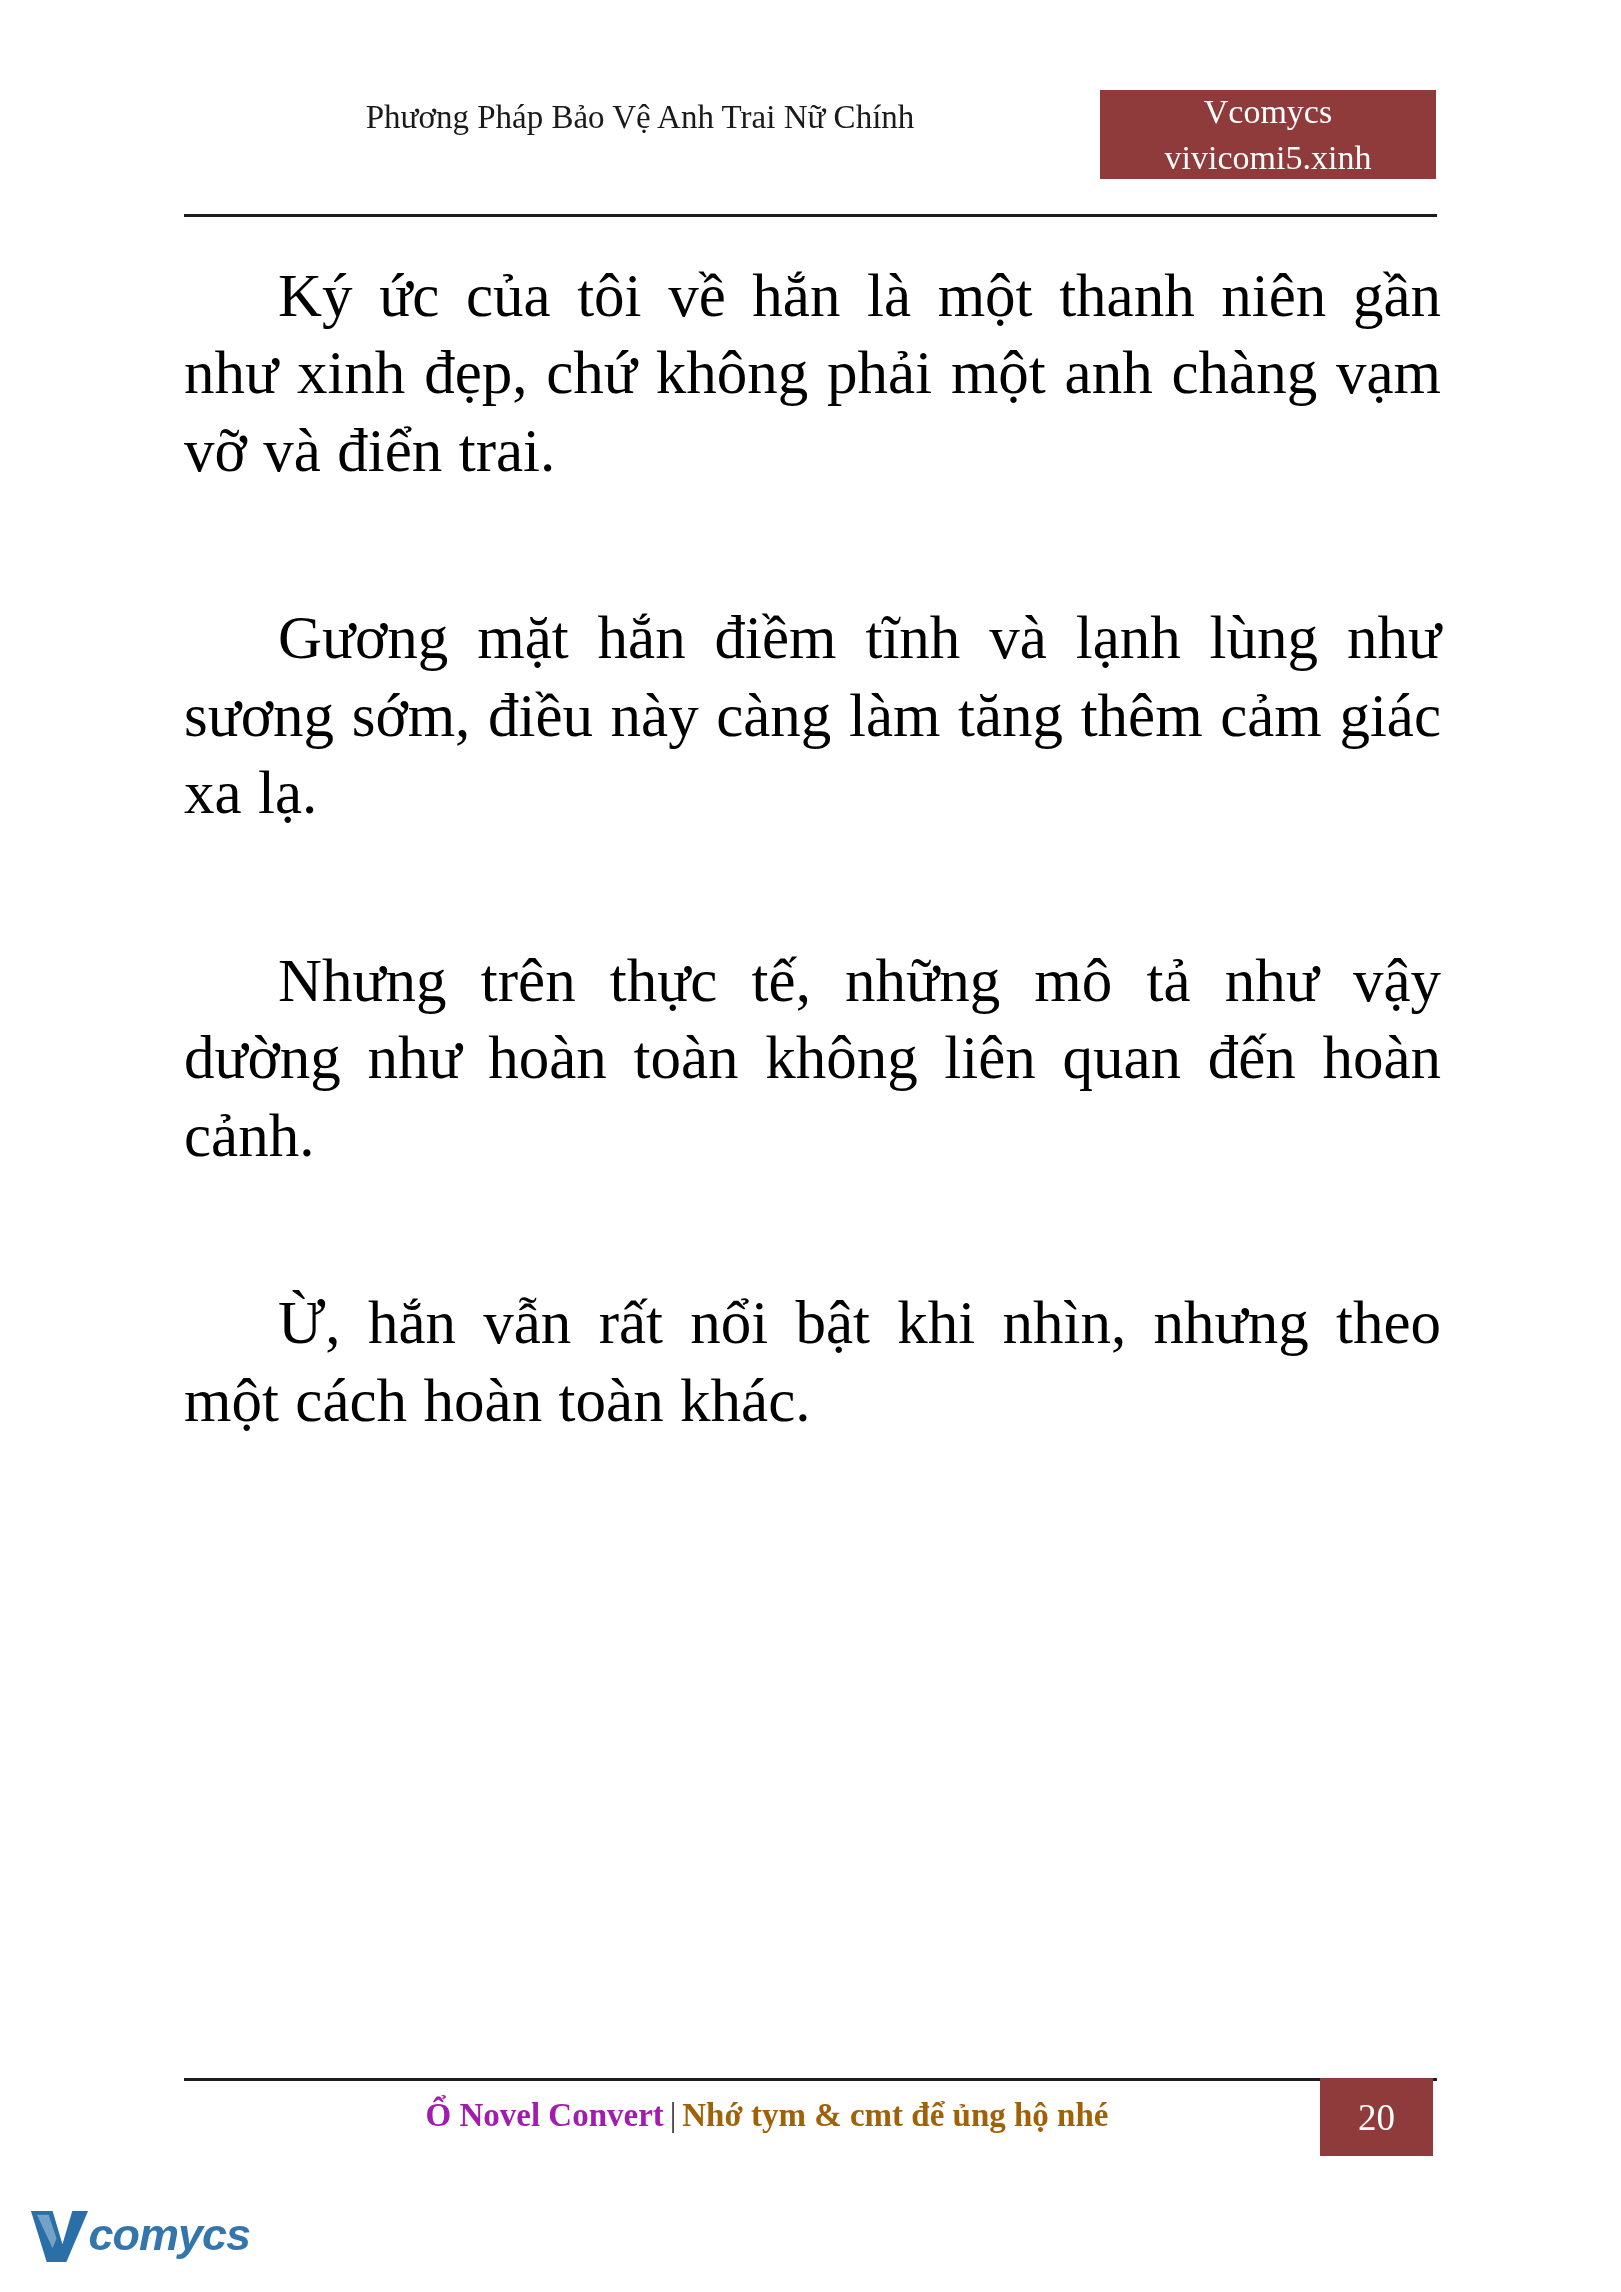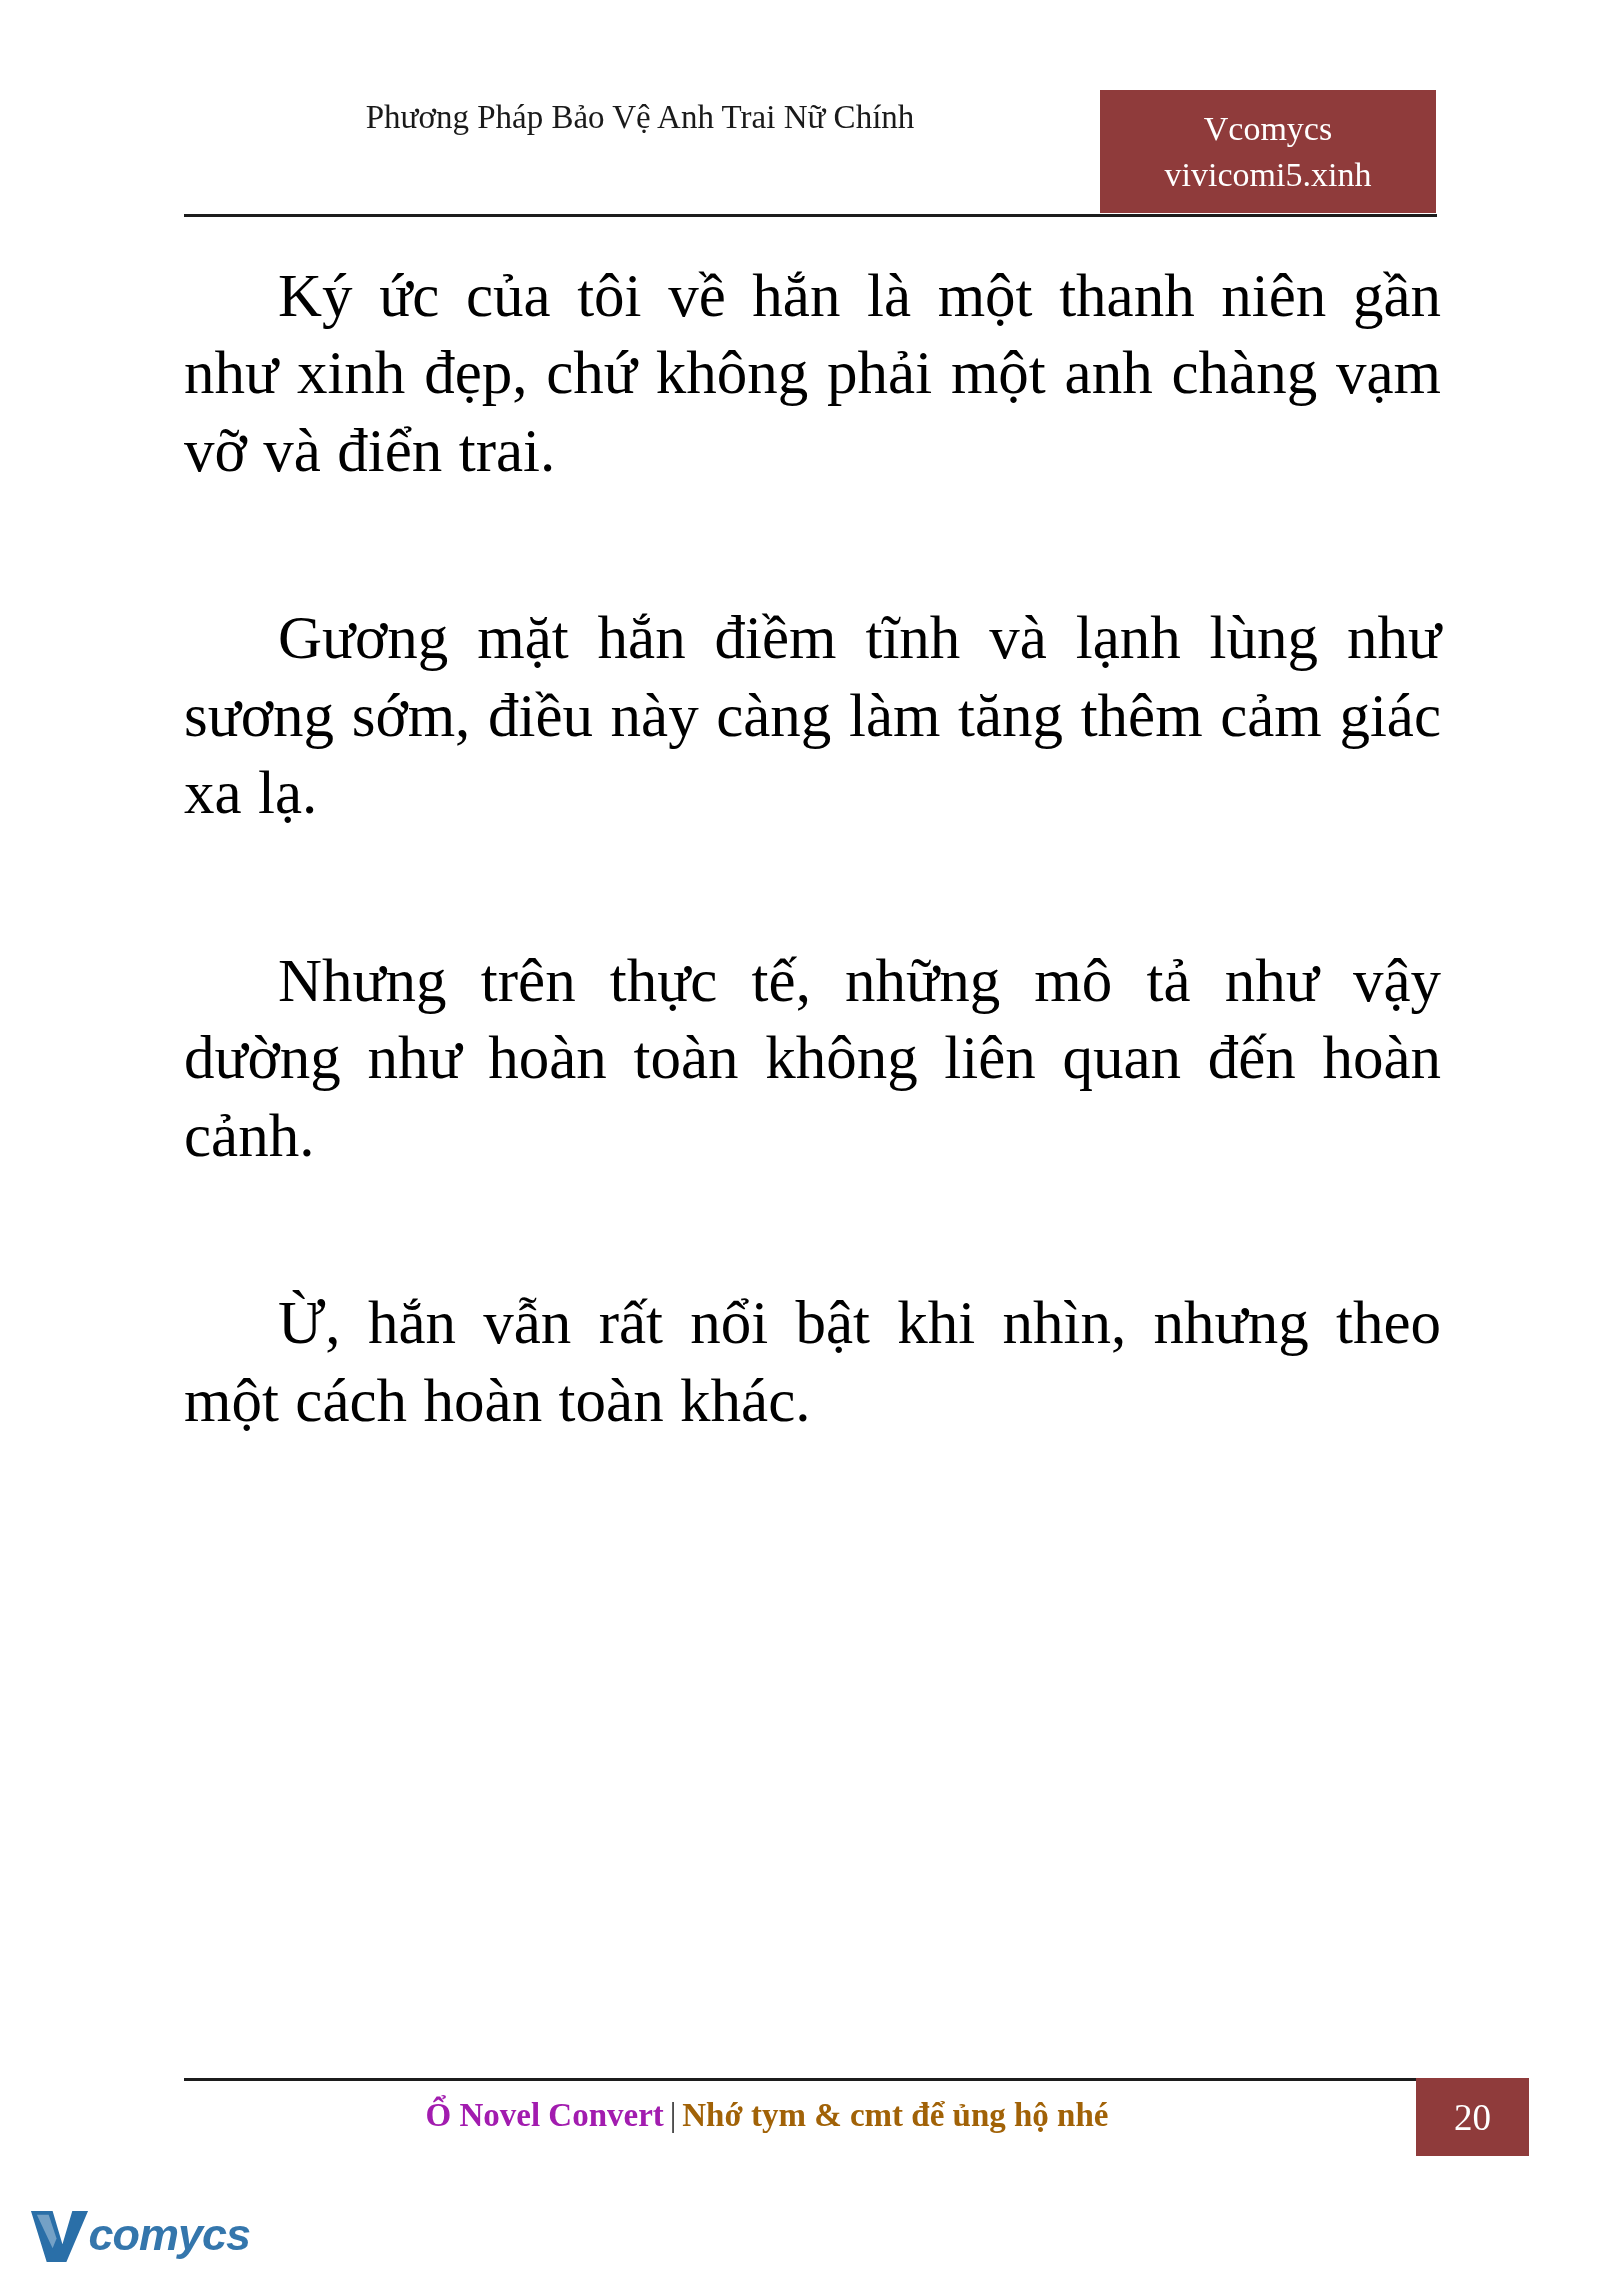--- a/index.html
+++ b/index.html
@@ -43,21 +43,21 @@
     color: #1a1a1a;
   }
   .header-line1 { display: block; white-space: nowrap; }
   .header-line2 { display: block; white-space: nowrap; }
 
   .header-badge {
     position: absolute;
     left: 916px;
     top: -5.9px;
     width: 336px;
-    height: 123px;
+    height: 89px;
     background: #8f3b3b;
     color: #ffffff;
     display: flex;
     flex-direction: column;
     align-items: center;
     justify-content: center;
     font-family: "Liberation Serif", serif;
     font-size: 34px;
     line-height: 1.34;
   }
@@ -125,21 +125,21 @@
   .footer-sep {
     color: #333333;
     padding: 0 5.9px;
   }
   .footer-note {
     color: #a16207;
     font-weight: bold;
   }
   .page-number {
     position: absolute;
-    left: 1232px;
+    left: 1136px;
     top: -7.8px;
     width: 113px;
     height: 78px;
     background: #8f3b3b;
     color: #ffffff;
     display: flex;
     align-items: center;
     justify-content: center;
     font-family: "Liberation Serif", serif;
     font-size: 37px;

